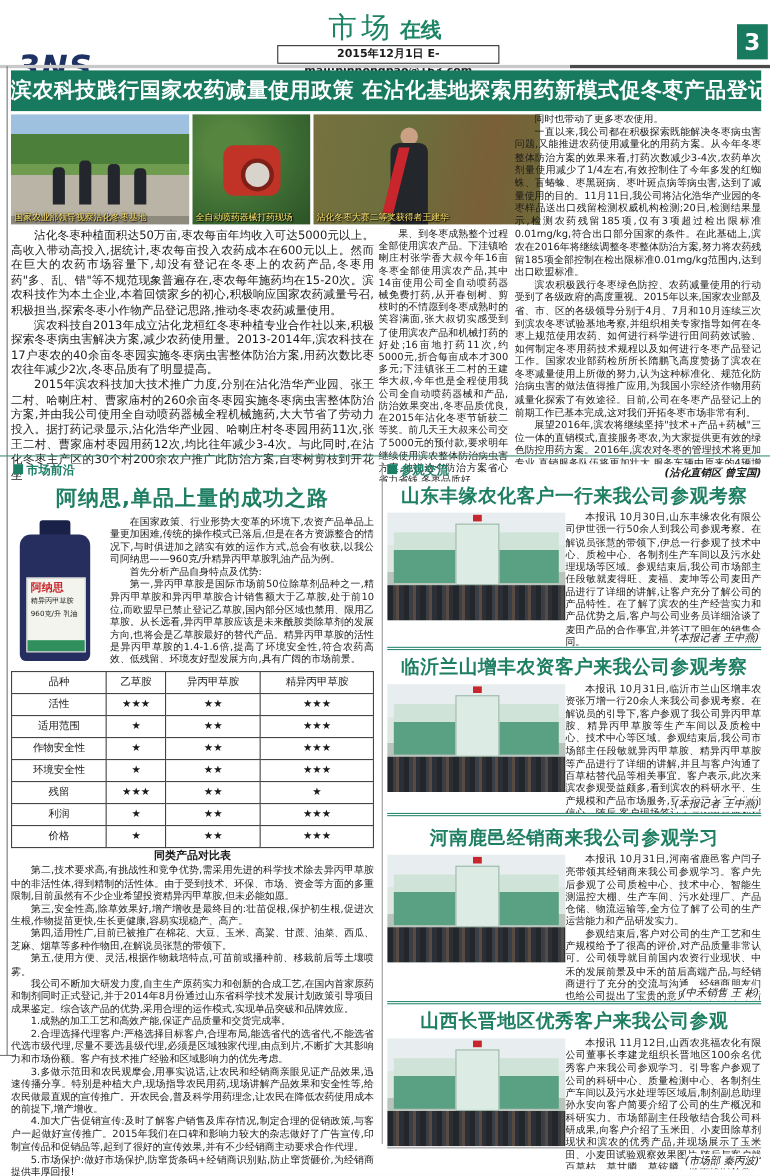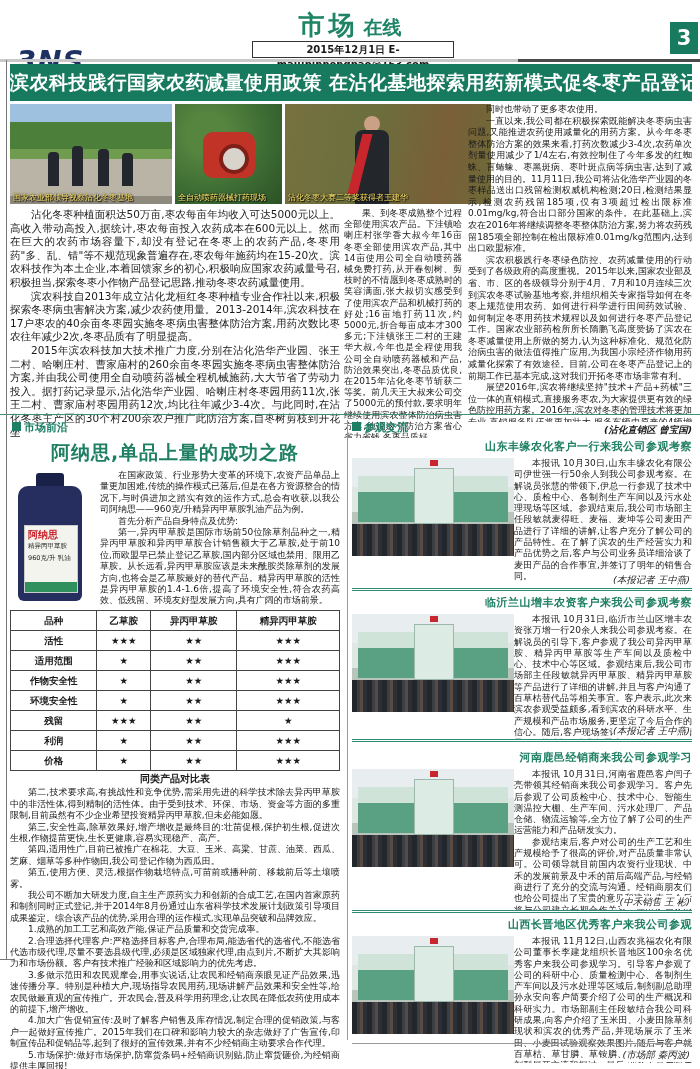--- a/index.html
+++ b/index.html
@@ -3,21 +3,21 @@
 <meta charset="utf-8">
 <style>
   html,body{margin:0;padding:0;background:#e9e9e9;}
   .page{position:relative;width:700px;height:1069px;background:#fff;margin:0 auto;
         font-family:"DejaVu Sans",sans-serif;color:#1a1a1a;overflow:hidden;}
   
   .logo{position:absolute;left:16px;top:46px;width:120px;height:32px;}
   .logo .txt{font-size:29px;font-weight:bold;font-style:italic;color:#1d3263;letter-spacing:1px;line-height:30px;}
   .logo .swoosh{position:absolute;left:2px;top:20px;width:74px;height:8px;border-bottom:3px solid #1b9e77;border-radius:0 0 60% 40%;}
   .masthead{position:absolute;left:0;top:8px;width:700px;text-align:center;color:#1e8465;}
-  .masthead .big{font-size:26px;font-weight:bold;letter-spacing:4px;}
+  .masthead .big{font-size:26px;font-weight:normal;letter-spacing:4px;}
   .masthead .small{font-size:19px;font-weight:bold;}
   .datebox{position:absolute;left:252px;top:41px;width:200px;height:15px;border:1px solid #333;
            font-size:10px;font-weight:bold;text-align:center;line-height:15px;background:#fff;}
   .pagenum{position:absolute;right:2px;top:22px;width:28px;height:32px;background:#187a5e;color:#fff;
            font-size:21px;font-weight:bold;text-align:center;line-height:32px;}
   .toprule{position:absolute;left:0;top:59px;width:700px;height:3px;
            background:linear-gradient(to right,#c9c9c9 0 74%,#4a4a4a 74%);}
   
   .banner{position:absolute;left:10px;top:64px;width:682px;height:37px;background:#177a5e;color:#fff;
           font-size:19px;font-weight:bold;text-align:center;line-height:37px;letter-spacing:.5px;white-space:nowrap;}
@@ -53,29 +53,29 @@
   .mbody{font-size:9px;line-height:11.4px;}
   .bottle{float:left;width:80px;height:128px;margin:3px 10px 4px 0;position:relative;}
   .bcap{position:absolute;left:26px;top:0;width:28px;height:14px;background:#1a2148;border-radius:3px 3px 0 0;}
   .bbody{position:absolute;left:8px;top:13px;width:64px;height:115px;background:#252e5e;border-radius:10px 10px 6px 6px;}
   .blabel{position:absolute;left:14px;top:52px;width:52px;height:66px;background:#f4f4ef;border:1px solid #ccc;}
   .blabel .brand{color:#c8252c;font-size:10px;font-weight:bold;padding:3px 0 0 3px;}
   .blabel .pname{color:#222;font-size:6.5px;padding:1px 0 0 3px;}
   .blabel .stripe{position:absolute;bottom:0;left:0;width:100%;height:10px;background:#2f8f5d;}
   table.cmp{width:100%;border-collapse:collapse;margin:3px 0 2px;clear:both;}
   table.cmp td{border:1px solid #444;font-size:9.5px;text-align:center;padding:2px 1px;height:15px;}
-  table.cmp tr:first-child td,table.cmp td:first-child{font-weight:bold;}
+  table.cmp tr:first-child td,table.cmp td:first-child{font-weight:normal;}
   .tcaption{font-size:10px;font-weight:bold;text-align:center;margin:1px 0 3px;}
   
   .visits{position:absolute;left:352px;top:438px;width:340px;}
   .article{position:relative;overflow:hidden;}
   .a1{height:150px;} .a2{height:145px;border-top:3px double #2e8b74;padding-top:3px;}
   .a3{height:161px;border-top:3px double #2e8b74;padding-top:7px;}
   .a4{height:147px;border-top:3px double #2e8b74;padding-top:3px;}
-  .vtitle{font-size:11px;font-weight:bold;color:#1e7f63;text-align:right;letter-spacing:.5px;margin:1px 0 4px;white-space:nowrap;}
+  .vtitle{font-size:17px;font-weight:bold;color:#1e7f63;text-align:center;letter-spacing:.5px;margin:1px 0 4px;white-space:nowrap;}
   .vrow{display:flex;gap:0;}
   .factory{width:162px;height:98px;position:relative;flex:none;background:linear-gradient(#e8edf0 0 30%,#dfe7e2 30% 55%,#b9c4bd 55%);overflow:hidden;}
   .factory .bld{position:absolute;left:6px;top:18px;width:150px;height:46px;background:linear-gradient(#cfe3d8 0 35%,#5aa183 35%);}
   .factory .tower{position:absolute;left:62px;top:10px;width:38px;height:54px;background:#dcebe3;border:1px solid #9db8ab;}
   .factory .flag{position:absolute;left:78px;top:2px;width:8px;height:6px;background:#c8252c;}
   .factory .crowd{position:absolute;left:0;bottom:0;width:100%;height:32px;
      background:repeating-linear-gradient(90deg,#23272b 0 5px,#3a3f45 5px 8px,#5a4a44 8px 11px,#2c3036 11px 15px);}
   .vbody{font-size:9px;line-height:11.3px;flex:1;}
   .vsig{position:absolute;right:2px;bottom:1px;font-size:9.5px;font-weight:normal;font-style:italic;background:#fff;}
   .botrule{position:absolute;left:352px;top:1043px;width:340px;height:1px;background:#999;}
@@ -212,21 +212,21 @@
               <td>★</td>
               <td>★★</td>
               <td>★★★</td>
             </tr>
           </tbody>
       </table>
       <div class="tcaption">同类产品对比表</div>
       <div>
           <p>第二,技术要求高,有挑战性和竞争优势,需采用先进的科学技术除去异丙甲草胺中的非活性体,得到精制的活性体。由于受到技术、环保、市场、资金等方面的多重限制,目前虽然有不少企业希望投资精异丙甲草胺,但未必能如愿。</p>
           <p>第三,安全性高,除草效果好,增产增收是最终目的:壮苗促根,保护初生根,促进次生根,作物提苗更快,生长更健康,容易实现稳产、高产。</p>
-          <p>第四,适用性广,目前已被推广在棉花、大豆、玉米、高粱、甘蔗、油菜、西瓜、芝麻、烟草等多种作物田,我公司登记作物为西瓜田。</p>
+          <p>第四,适用性广,目前已被推广在棉花、大豆、玉米、高粱、甘蔗、油菜、西瓜、芝麻、烟草等多种作物田,在解说员张慧的带领下。</p>
           <p>第五,使用方便、灵活,根据作物栽培特点,可苗前或播种前、移栽前后等土壤喷雾。</p>
           <p>我公司不断加大研发力度,自主生产原药实力和创新的合成工艺,在国内首家原药和制剂同时正式登记,并于2014年8月份通过山东省科学技术发展计划政策引导项目成果鉴定。综合该产品的优势,采用合理的运作模式,实现单品突破和品牌效应。</p>
           <p>1.成熟的加工工艺和高效产能,保证产品质量和交货完成率。</p>
           <p>2.合理选择代理客户:严格选择目标客户,合理布局,能选省代的选省代,不能选省代选市级代理,尽量不要选县级代理,必须是区域独家代理,由点到片,不断扩大其影响力和市场份额。客户有技术推广经验和区域影响力的优先考虑。</p>
           <p>3.多做示范田和农民观摩会,用事实说话,让农民和经销商亲眼见证产品效果,迅速传播分享。特别是种植大户,现场指导农民用药,现场讲解产品效果和安全性等,给农民做最直观的宣传推广。开农民会,普及科学用药理念,让农民在降低农药使用成本的前提下,增产增收。</p>
           <p>4.加大广告促销宣传:及时了解客户销售及库存情况,制定合理的促销政策,与客户一起做好宣传推广。2015年我们在口碑和影响力较大的杂志做好了广告宣传,印制宣传品和促销品等,起到了很好的宣传效果,并有不少经销商主动要求合作代理。</p>
           <p>5.市场保护:做好市场保护,防窜货条码+经销商识别贴,防止窜货砸价,为经销商提供丰厚回报!</p>
         </div>
 
     </div>

